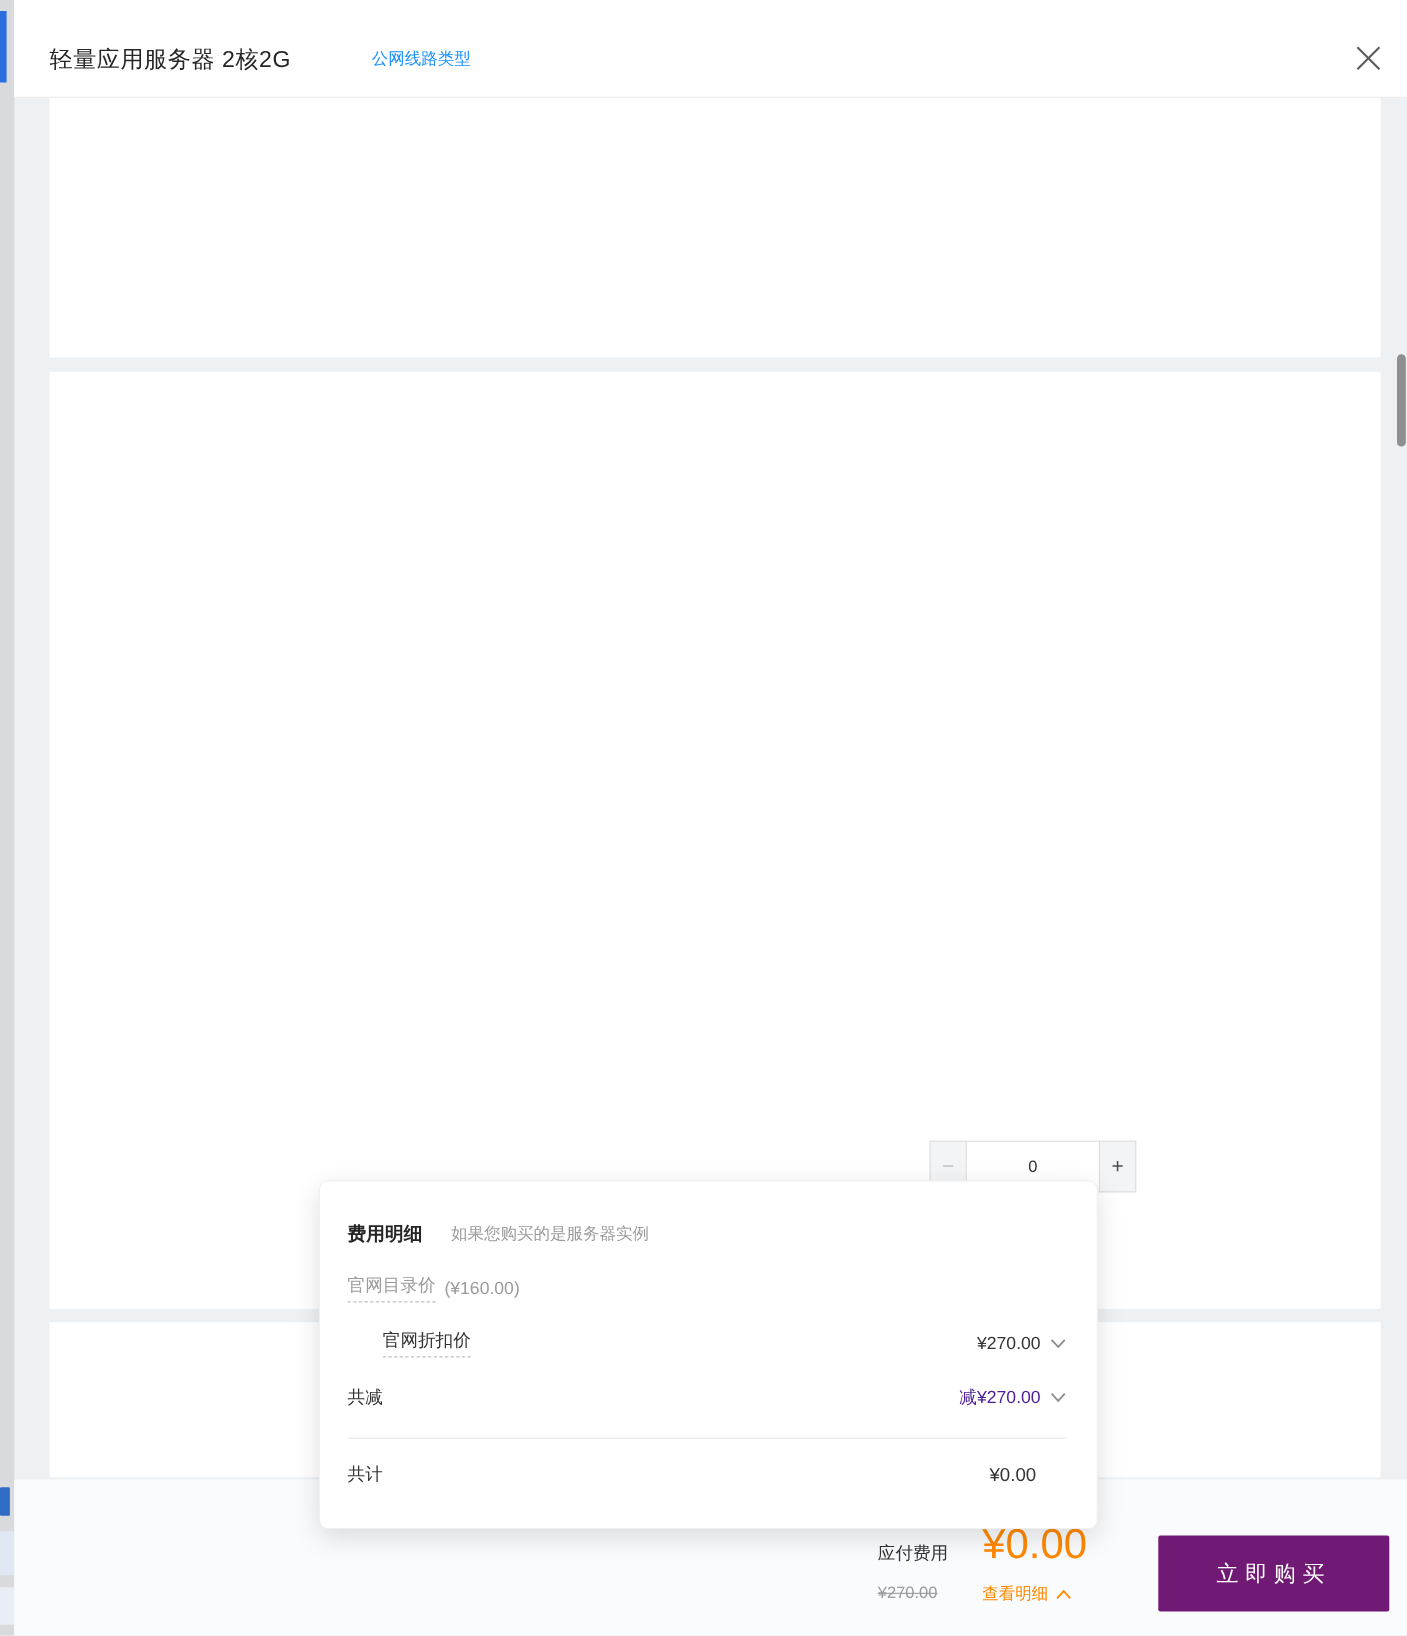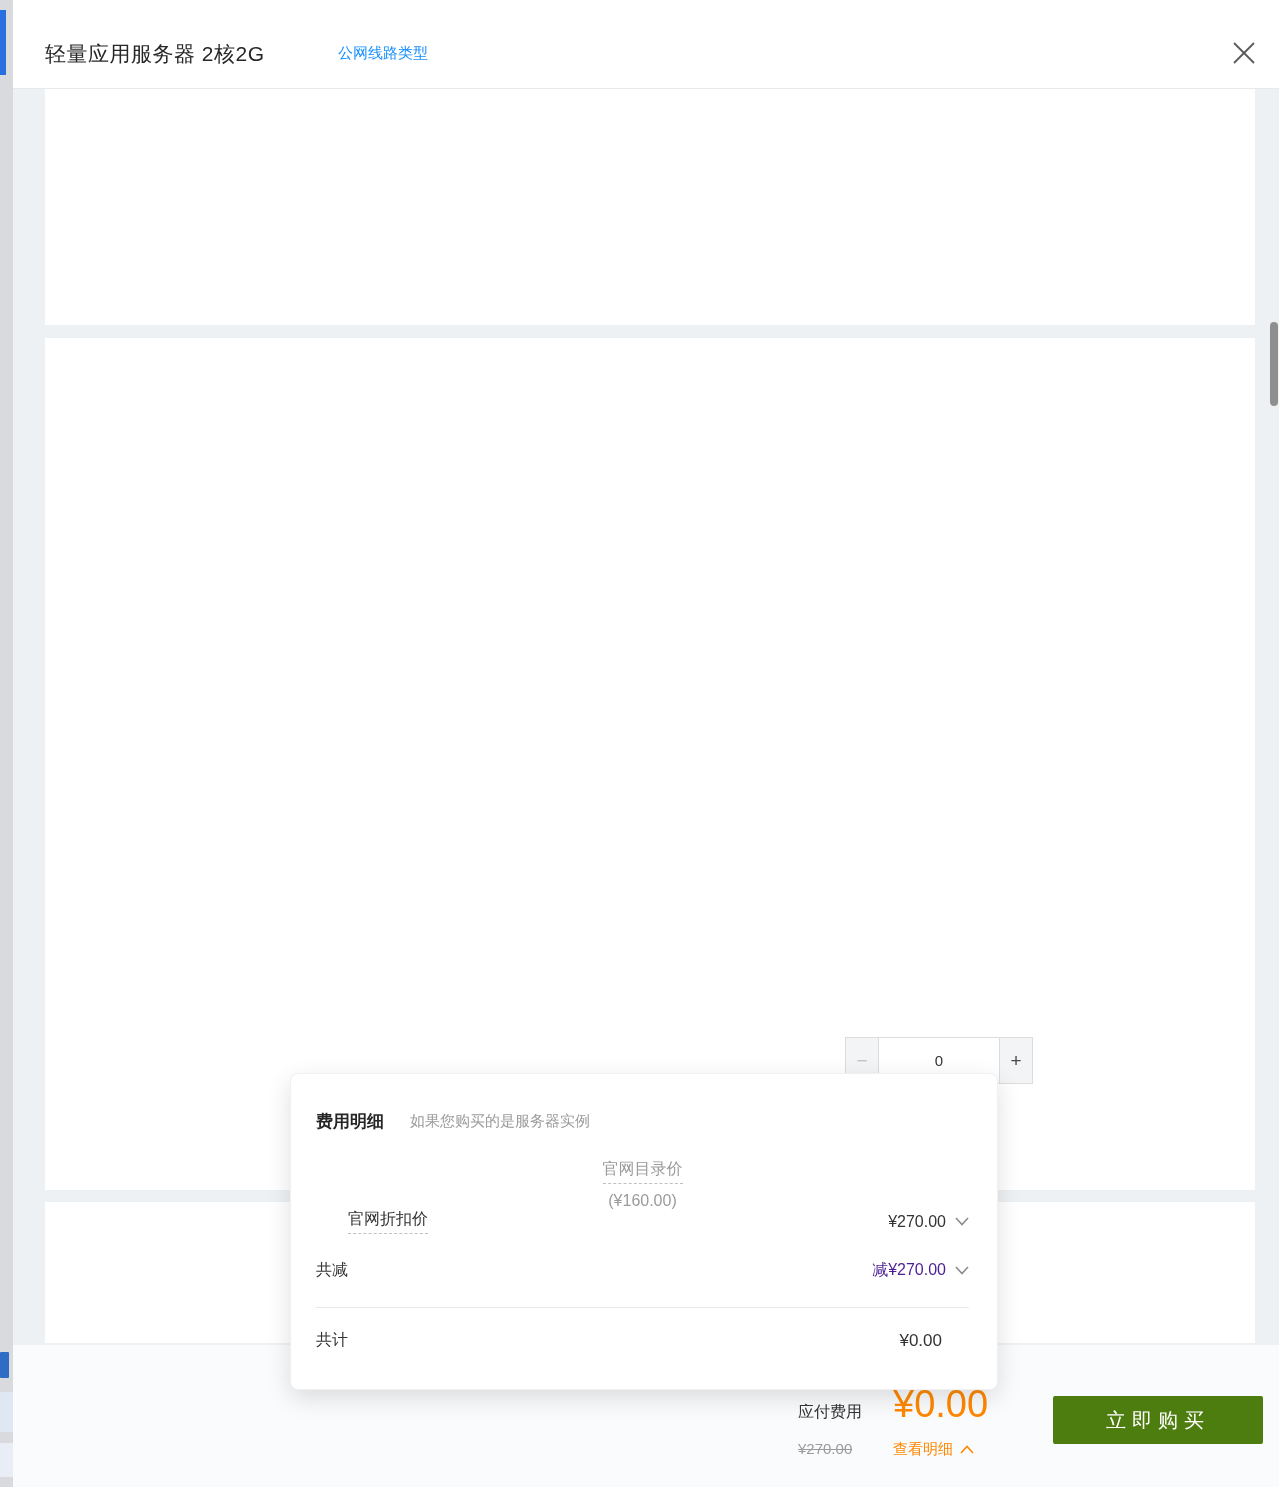--- a/index.html
+++ b/index.html
@@ -78,21 +78,21 @@
   .orange{color:#4c1d95;}
   .val-group{display:flex;align-items:center;gap:9px;}
   .chev{display:inline-block;line-height:0;cursor:pointer;}
 
   
   .footer{position:absolute;left:13px;top:1345px;width:1266px;height:142px;background:#fafbfc;z-index:3;}
   .pay-label{position:absolute;left:798px;top:1402px;font-size:16px;color:#333;z-index:4;}
   .pay-value{position:absolute;left:893px;top:1383px;font-size:38px;color:#ff8800;z-index:4;}
   .orig-price{position:absolute;left:798px;top:1440px;font-size:15px;color:#9b9b9b;text-decoration:line-through;z-index:4;}
   .detail-link{position:absolute;left:893px;top:1440px;font-size:15px;color:#ff8800;cursor:pointer;z-index:4;display:flex;align-items:center;gap:7px;}
-  .buy-btn{position:absolute;left:1053px;top:1396px;width:210px;height:48px;background:#4d7c0f;border:none;border-radius:2px;color:#fff;font-size:20px;letter-spacing:6px;cursor:pointer;font-family:Liberation Mono, monospace;z-index:4;}
+  .buy-btn{position:absolute;left:1053px;top:1396px;width:210px;height:69px;background:#701a75;border:none;border-radius:2px;color:#fff;font-size:20px;letter-spacing:6px;cursor:pointer;font-family:Liberation Mono, monospace;z-index:4;}
 
   
   .scroll-thumb{position:absolute;left:1270px;top:322px;width:8px;height:84px;background:#8f8f8f;border-radius:4px;z-index:6;cursor:pointer;}
 </style>
 </head>
 <body>
 
 <div id="root">
 
   <div class="underlay-strip"></div>
@@ -233,21 +233,21 @@
         </svg>
     </span>
   </div>
   <button class="buy-btn">立即购买</button>
 
   <div class="fee-popup">
     <div class="fee-head">
       <span class="fee-title">费用明细</span>
       <span class="fee-subtitle">如果您购买的是服务器实例</span>
     </div>
-    <div class="fee-row r-list" style="justify-content:flex-start;gap:8px;flex-direction:column;">
+    <div class="fee-row r-list" style="justify-content:flex-start;gap:8px;">
       <span class="muted dashed">官网目录价</span>
       <span class="muted">(¥160.00)</span>
     </div>
     <div class="fee-row r-discount">
       <span class="dark dashed">官网折扣价</span>
       <span class="val-group">
         <span class="dark">¥270.00</span>
         <span class="chev">
           <svg width="14" height="9" viewBox="0 0 14 9">
               <polyline points="1,1 7,7.5 13,1" fill="none" stroke="#8c8c8c" stroke-width="1.6"></polyline>

